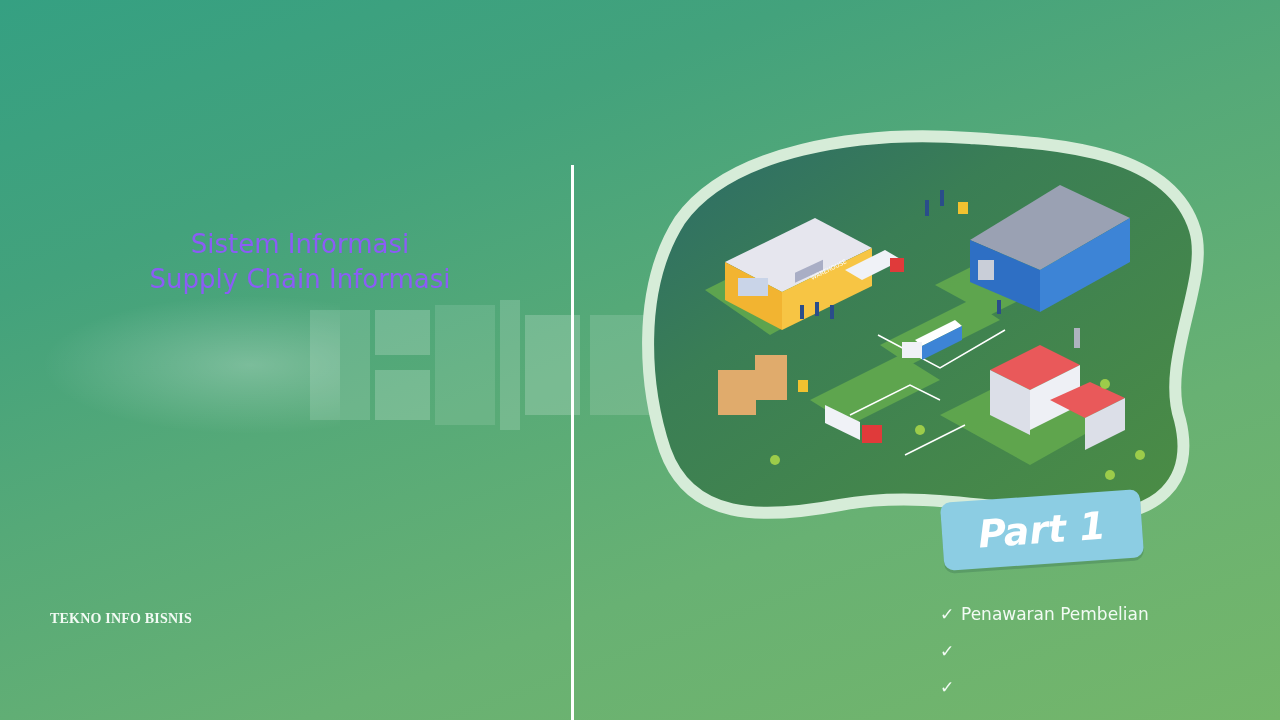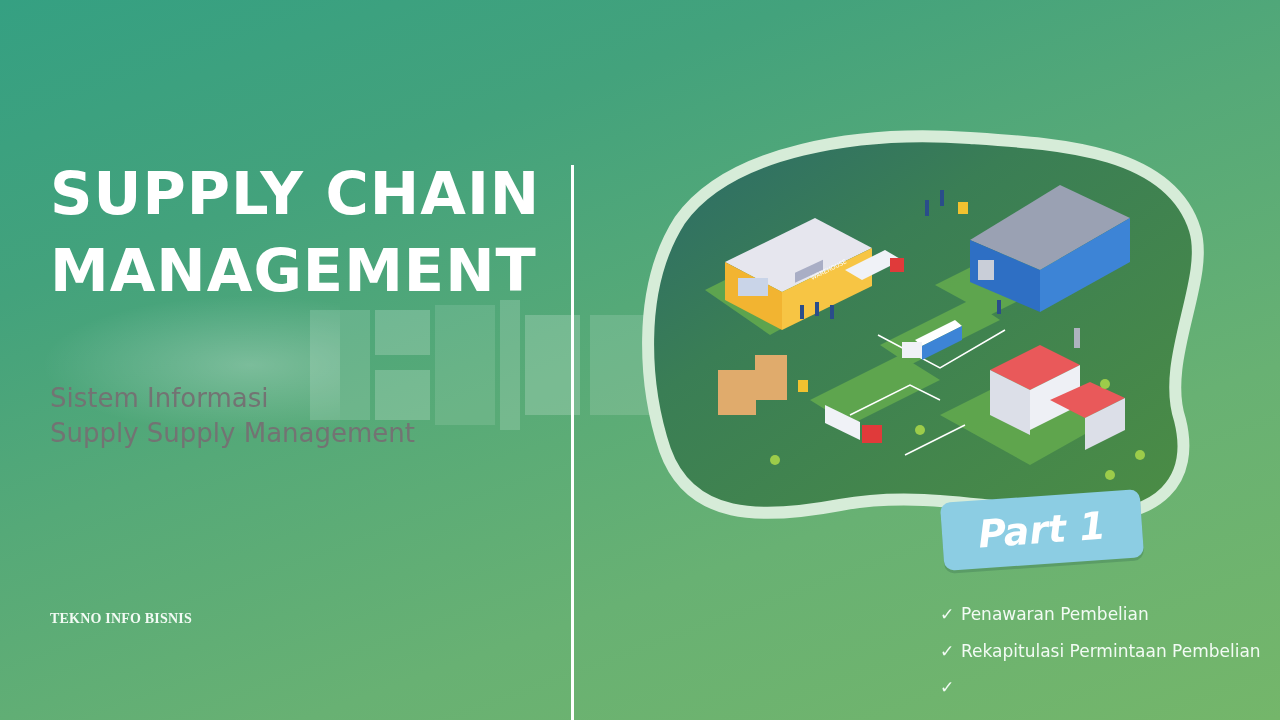--- a/index.html
+++ b/index.html
@@ -20,21 +20,21 @@
   }
   .left {
     position: absolute; left: 50px; top: 155px; width: 500px;
   }
   .title {
     font-weight: 700; font-size: 59px; line-height: 77px; letter-spacing: 1px;
     font-family: "DejaVu Sans", sans-serif;
   }
   .subtitle {
     margin-top: 72px; font-size: 26px; line-height: 35px; font-weight: 400;
-    font-family: "DejaVu Sans", sans-serif; color: #737373;
+    font-family: "DejaVu Sans", sans-serif; color: #8b5cf6; text-align: center;
   }
   .brand {
     position: absolute; left: 50px; top: 611px; font-size: 14px; font-weight: 700;
     font-family: Liberation Serif, serif; color: #f2fbf4; letter-spacing: 0.2px;
   }
   .divider {
     position: absolute; left: 571px; top: 165px; width: 3px; height: 555px; background: #ffffff;
   }
   .illustration {
     position: absolute; left: 640px; top: 130px; width: 580px; height: 400px;
@@ -68,27 +68,23 @@
     <rect x="65" y="10" width="55" height="45" opacity="0.7"></rect>
     <rect x="65" y="70" width="55" height="50" opacity="0.7"></rect>
     <rect x="125" y="5" width="60" height="120" opacity="0.4"></rect>
     <rect x="190" y="0" width="20" height="130" opacity="0.6"></rect>
     <rect x="215" y="15" width="55" height="100" opacity="0.7"></rect>
     <rect x="280" y="15" width="80" height="100" opacity="0.5"></rect>
   </g>
 </svg>
 
 <div class="left">
-  <h1 class="title">
-    <div>SUPPLY CHAIN</div>
-    <div>MANAGEMENT</div>
-  </h1>
   <div class="subtitle">
     <div>Sistem Informasi</div>
-    <div>Supply Supply Management</div>
+    <div>Supply Chain Informasi</div>
   </div>
 </div>
 
 <div class="brand">TEKNO INFO BISNIS</div>
 
 <div class="divider"></div>
 
 <svg class="illustration" viewBox="0 0 580 400">
   <defs>
     <linearGradient id="blobfill" x1="0" y1="0" x2="1" y2="1">
@@ -183,18 +179,17 @@
   <span>Part 1</span>
 </div>
 
 <ul class="checklist">
   <li>
     <span class="check">✓</span>
     <span>Penawaran Pembelian</span>
   </li>
   <li>
     <span class="check">✓</span>
-    <span>Rekapitulasi Permintaan Pembelian</span>
   </li>
   <li>
     <span class="check">✓</span>
   </li>
 </ul>
 
 </body></html>

